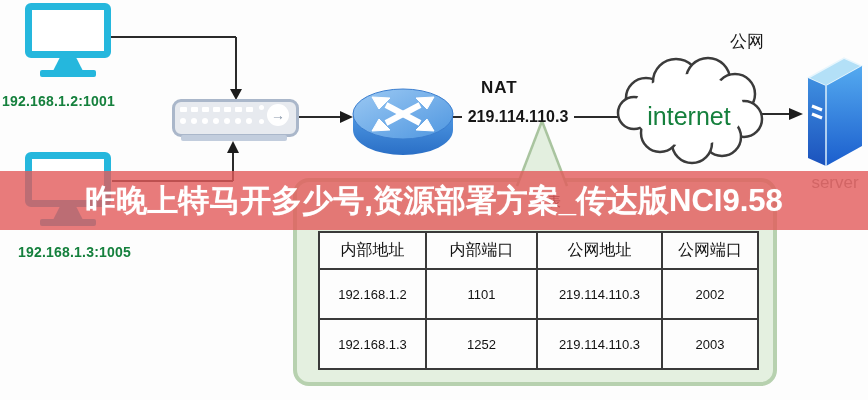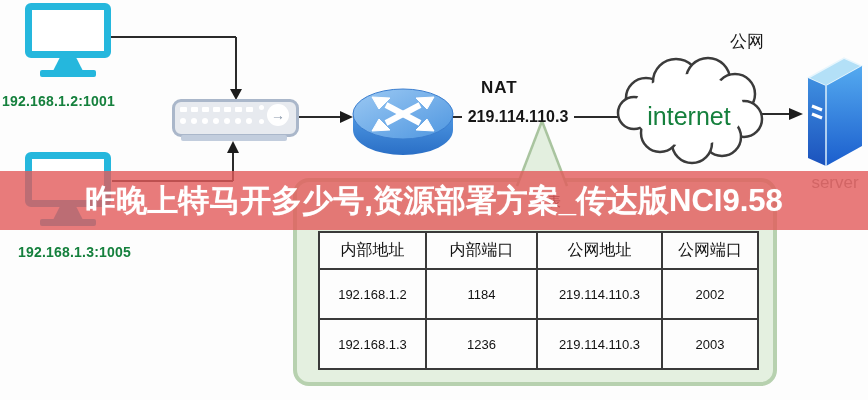--- a/index.html
+++ b/index.html
@@ -192,27 +192,27 @@
       </colgroup>
     <tbody>
         <tr>
       <th class="hblue">内部地址</th>
       <th class="hblue">内部端口</th>
       <th class="hpink">公网地址</th>
       <th class="hpink">公网端口</th>
     </tr>
     <tr>
       <td>192.168.1.2</td>
-      <td>1184</td>
+      <td>1101</td>
       <td class="big">219.114.110.3</td>
       <td>2002</td>
     </tr>
     <tr>
       <td>192.168.1.3</td>
-      <td>1236</td>
+      <td>1252</td>
       <td class="big">219.114.110.3</td>
       <td>2003</td>
     </tr>
   </tbody>
     </table>
 
   <div class="banner abs">
     <span class="banner-text">昨晚上特马开多少号,资源部署方案_传达版NCI9.58</span>
   </div>
 

